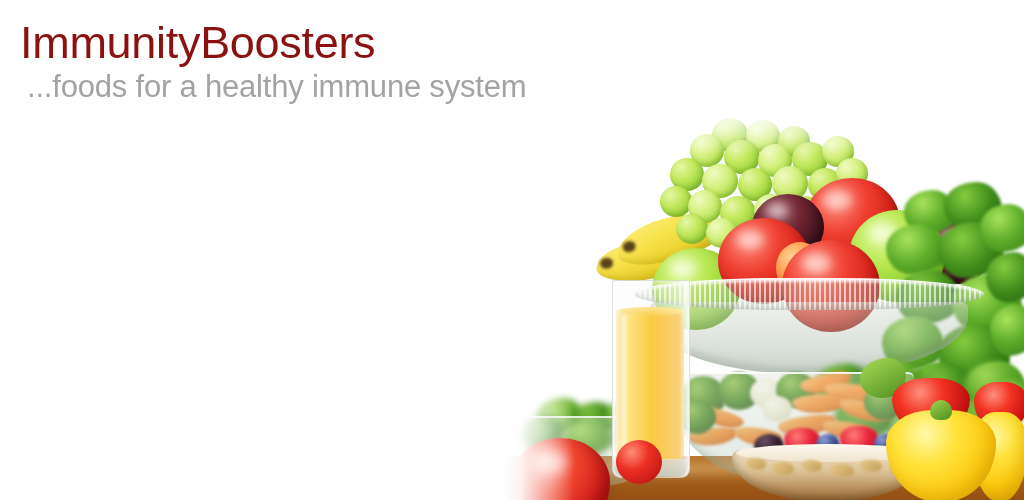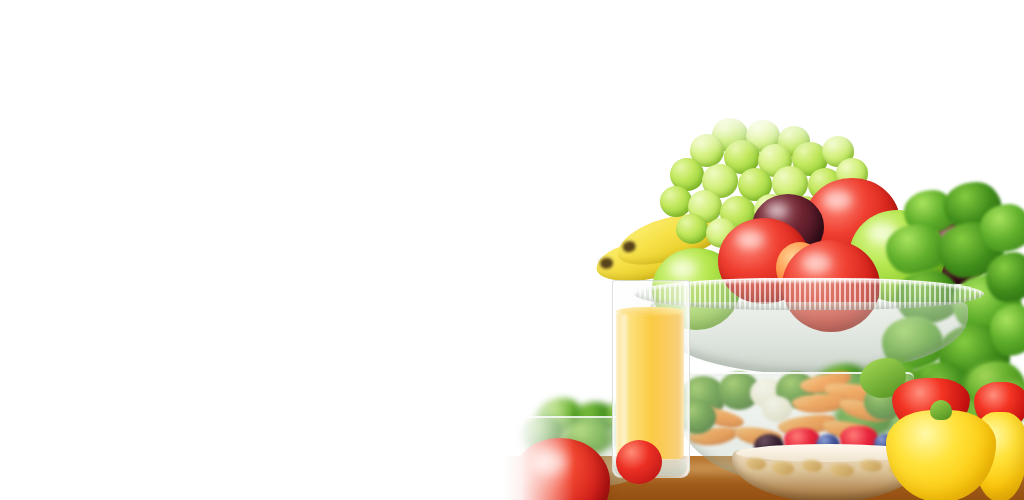--- a/index.html
+++ b/index.html
@@ -421,20 +421,24 @@
   }
 
   .blur-soft { filter: blur(1.6px); }
   .blur-med  { filter: blur(3px); }
 </style>
 </head>
 <body>
 
 <div id="banner">
 
+  <div id="text-block">
+    <div id="app-title">ImmunityBoosters</div>
+    <div id="app-subtitle">...foods for a healthy immune system</div>
+  </div>
 
   <div id="hero-photo">
 
     <div class="obj" id="table-surface"></div>
     <div class="obj" id="table-gloss"></div>
 
     <div class="obj" id="parsley">
       <div class="parsley-tuft blur-soft" style="left:22px;  top:8px;   width:52px; height:44px;"></div>
       <div class="parsley-tuft deep blur-soft" style="left:62px;  top:0px;   width:58px; height:48px;"></div>
       <div class="parsley-tuft blur-soft" style="left:4px;   top:42px;  width:60px; height:50px;"></div>

